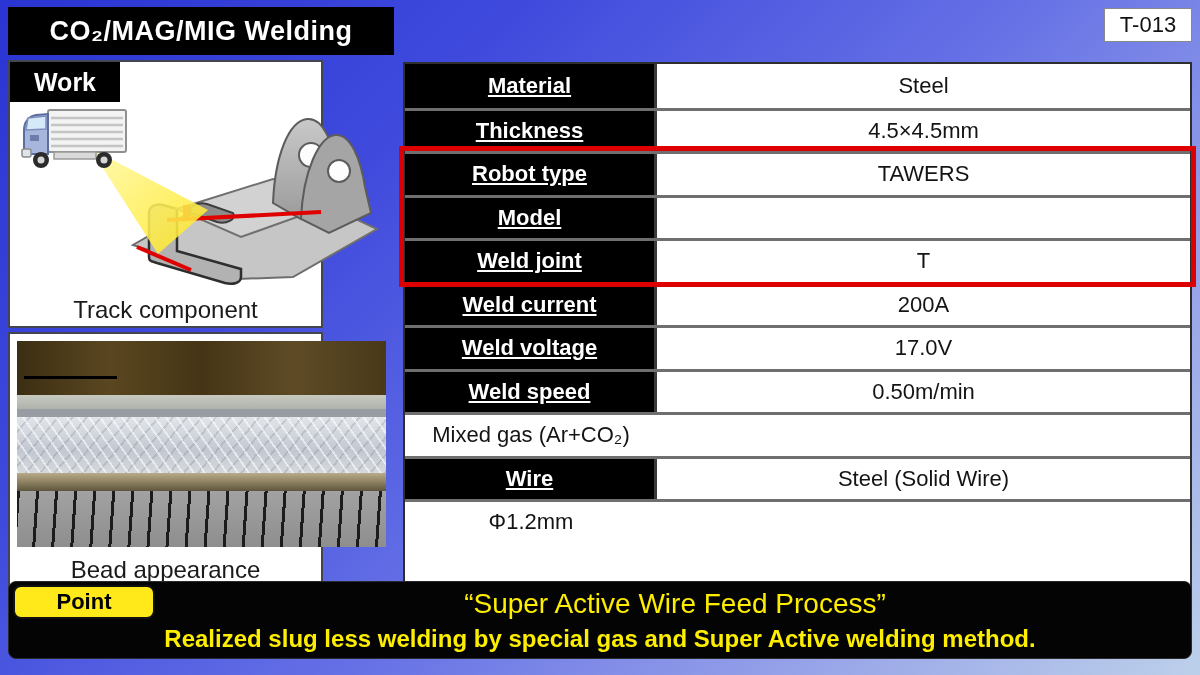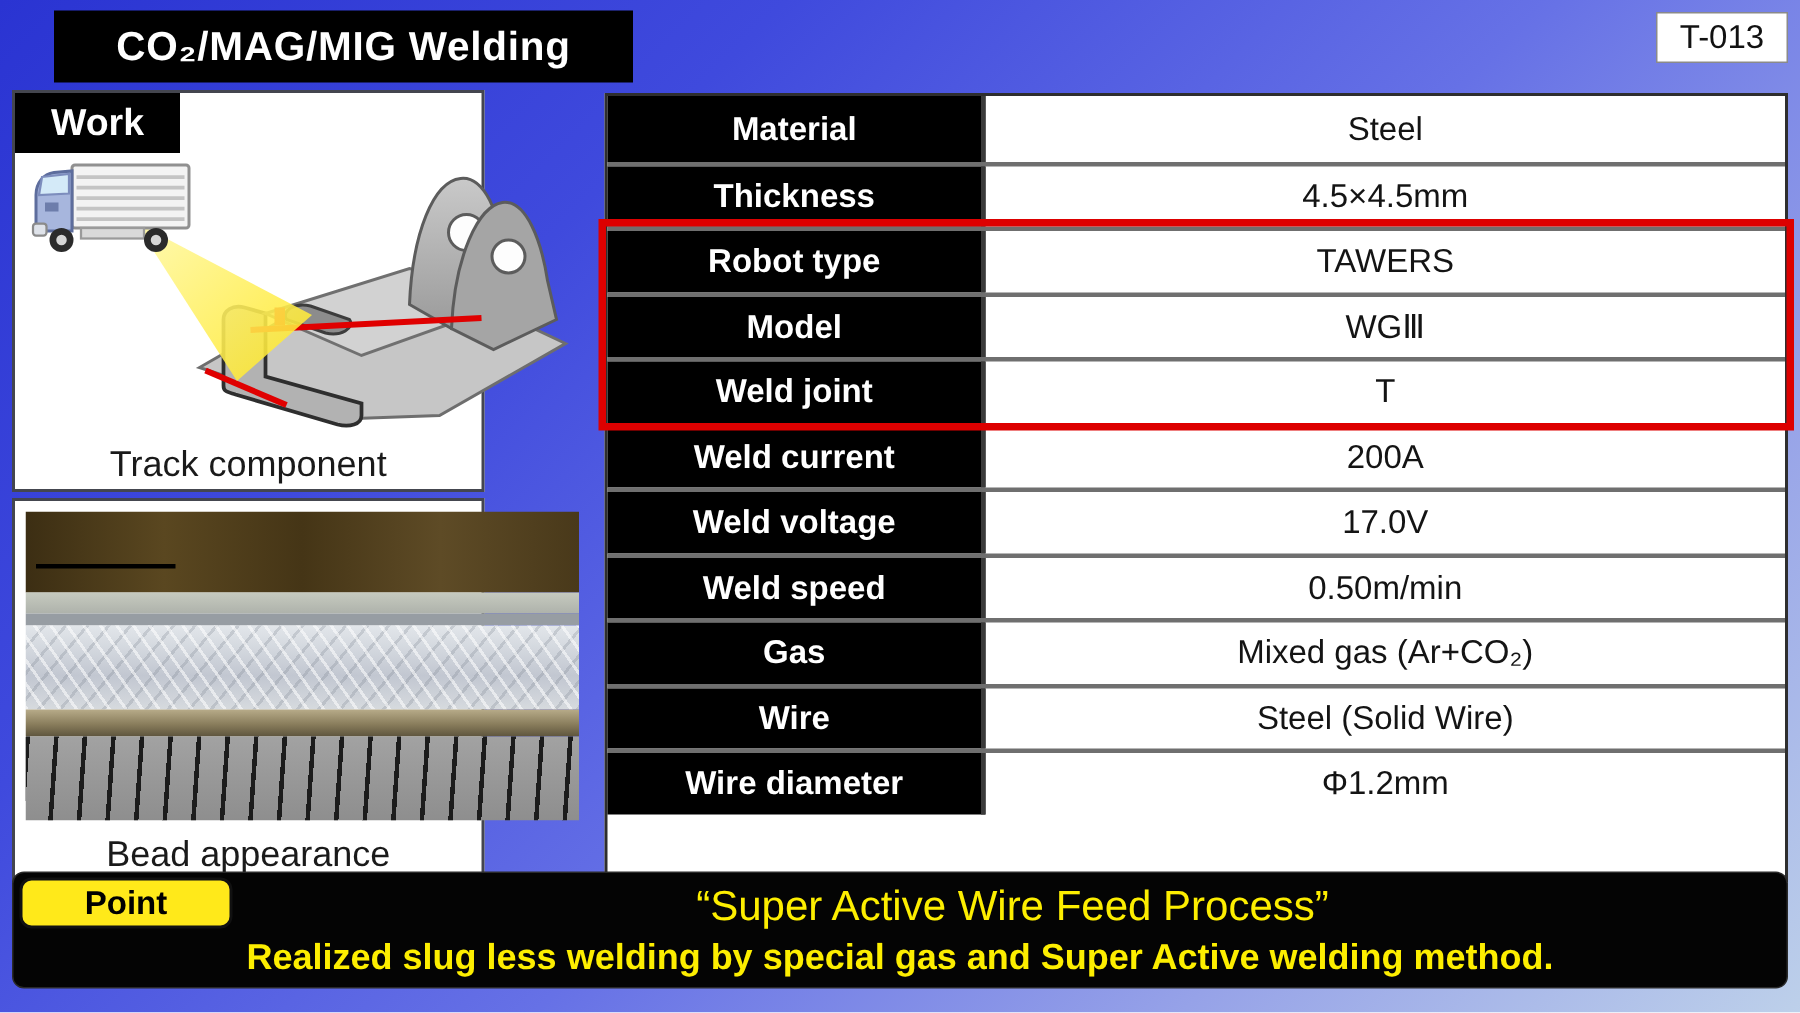--- a/index.html
+++ b/index.html
@@ -7,21 +7,21 @@
   body { font-family:"Liberation Sans","DejaVu Sans",sans-serif; }
 
   .slide {
     position:relative; width:1200px; height:675px; overflow:hidden;
     background:linear-gradient(135deg,#2a34d2 0%,#3f4add 28%,#6671e6 55%,#96a2e8 78%,#bdd0ea 100%);
   }
 
   
   .title-box {
     position:absolute; left:8px; top:7px; width:386px; height:48px;
-    background:#000; display:flex; align-items:center; justify-content:center;margin-left:28px;
+    background:#000; display:flex; align-items:center; justify-content:center;
   }
   .title-box span { color:#fff; font-weight:bold; font-size:27px; letter-spacing:.5px; }
   .tag-box {
     position:absolute; left:1104px; top:8px; width:88px; height:34px;
     background:#fff; border:1px solid #8a8a8a;
     display:flex; align-items:center; justify-content:center;
     font-size:22px; color:#111;
   }
 
   
@@ -69,20 +69,21 @@
     position:absolute; left:403px; top:62px; width:789px; height:526px;
     background:#fff; border:2px solid #2e2e2e;
     display:grid; grid-template-rows:repeat(12,1fr);
   }
   .spec-row { display:grid; grid-template-columns:252px 1fr; }
   .spec-row + .spec-row { border-top:3px solid #6f6f6f; }
   .cell-label {
     background:#000; color:#fff; font-weight:bold; font-size:22px;
     display:flex; align-items:center; justify-content:center;
     border-right:3px solid #3a3a3a;
+    text-decoration:underline;
   }
   .cell-value {
     color:#141414; font-size:22px;
     display:flex; align-items:center; justify-content:center;
   }
   .red-overlay {
     position:absolute; left:-6px; width:calc(100% + 12px);
     border:5px solid #dd0000; pointer-events:none; z-index:5;
   }
 
@@ -203,48 +204,45 @@
       <div class="spec-row">
         <div class="cell-label">Thickness</div>
         <div class="cell-value">4.5×4.5mm</div>
       </div>
       <div class="spec-row">
         <div class="cell-label">Robot type</div>
         <div class="cell-value">TAWERS</div>
       </div>
       <div class="spec-row">
         <div class="cell-label">Model</div>
-        <div class="cell-value">WGⅢ</div>
       </div>
       <div class="spec-row">
         <div class="cell-label">Weld joint</div>
         <div class="cell-value">T</div>
       </div>
       <div class="spec-row">
         <div class="cell-label">Weld current</div>
         <div class="cell-value">200A</div>
       </div>
       <div class="spec-row">
         <div class="cell-label">Weld voltage</div>
         <div class="cell-value">17.0V</div>
       </div>
       <div class="spec-row">
         <div class="cell-label">Weld speed</div>
         <div class="cell-value">0.50m/min</div>
       </div>
       <div class="spec-row">
-        <div class="cell-label">Gas</div>
         <div class="cell-value">Mixed gas (Ar+CO₂)</div>
       </div>
       <div class="spec-row">
         <div class="cell-label">Wire</div>
         <div class="cell-value">Steel (Solid Wire)</div>
       </div>
       <div class="spec-row">
-        <div class="cell-label">Wire diameter</div>
         <div class="cell-value">Φ1.2mm</div>
       </div>
       <div class="red-overlay" style="border-color: rgb(221, 0, 0); top: 82px; height: 140.5px;"></div>
     </div>
 
   <div class="point-bar">
     <div class="point-tab">
       <span>Point</span>
     </div>
     <div class="point-headline">“Super Active Wire Feed Process”</div>

